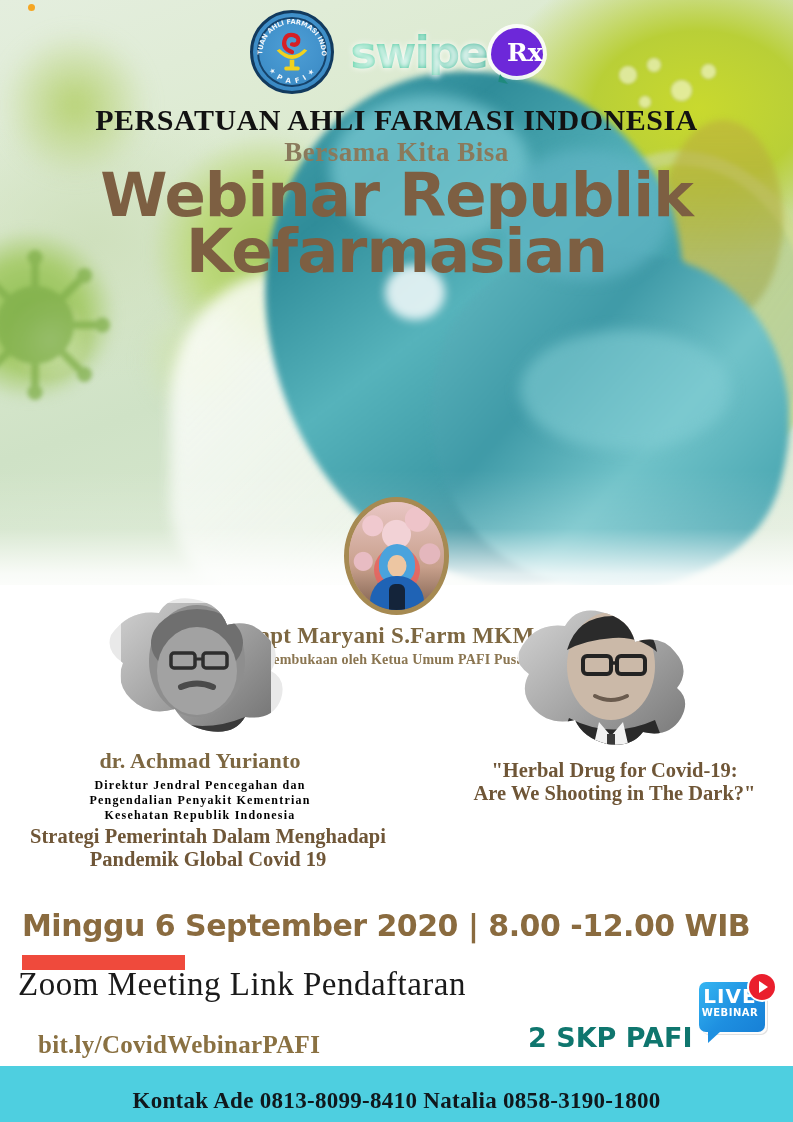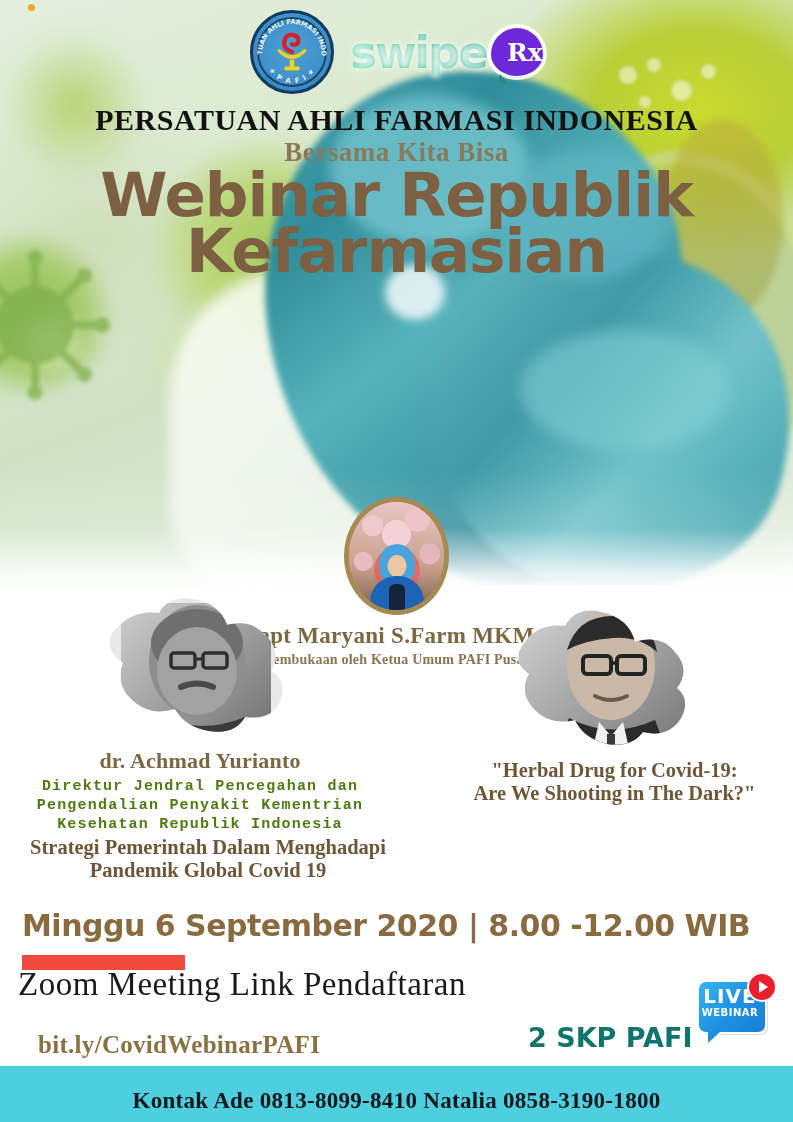--- a/index.html
+++ b/index.html
@@ -130,21 +130,21 @@
   
   .speaker{position:absolute;text-align:center;}
   .speaker.left{left:0px;top:583px;width:400px;}
   .speaker.right{left:420px;top:592px;width:373px;}
   .portrait{position:relative;margin:0 auto;width:215px;height:165px;}
   .brush{position:absolute;inset:0;}
   .sp-name{font-family:"Liberation Serif",serif;font-weight:700;font-size:22px;color:#7d6741;
     letter-spacing:.2px;}
   .speaker.left .sp-name{}
   .speaker.right .sp-name{margin-top:0px;}
-  .sp-aff{font-family:Liberation Mono, monospace;font-weight:700;font-size:15px;color:#4d7c0f;
+  .sp-aff{font-family:Liberation Serif, serif;font-weight:700;font-size:12px;color:#000000;
     letter-spacing:1.2px;line-height:1.25;margin-top:4px;}
   .sp-topic{font-family:"Liberation Serif",serif;font-weight:700;font-size:20.5px;color:#6f5637;
     line-height:1.12;margin-top:2px;padding-left:16px;}
 
   
   .date-line{position:absolute;left:22px;top:908px;
     font-family:"DejaVu Sans",sans-serif;font-weight:700;font-size:30px;color:#8a6b3f;letter-spacing:-.5px;}
   .red-bar{position:absolute;left:22px;top:955px;width:163px;height:15px;background:#ef4a3c;}
   .zoom-line{position:absolute;left:18px;top:966px;
     font-family:"Liberation Serif",serif;font-size:33px;color:#1a1a1a;letter-spacing:.5px;}

